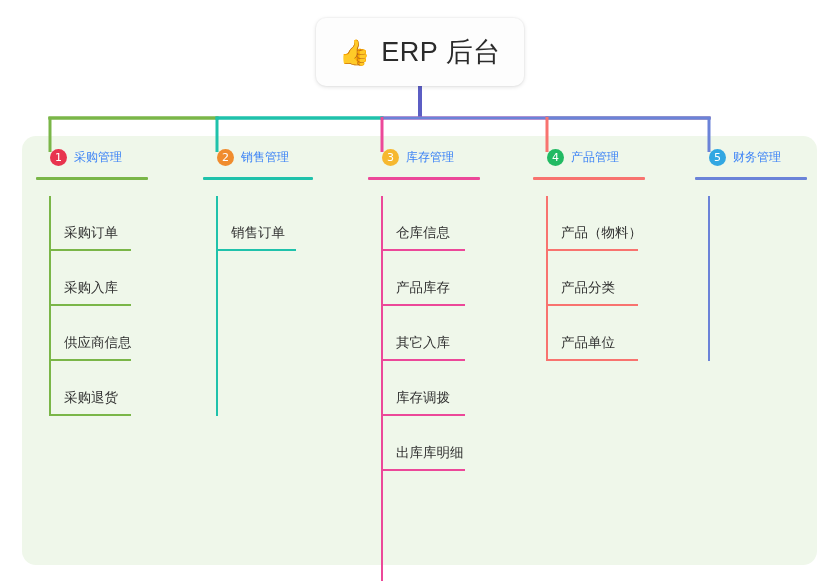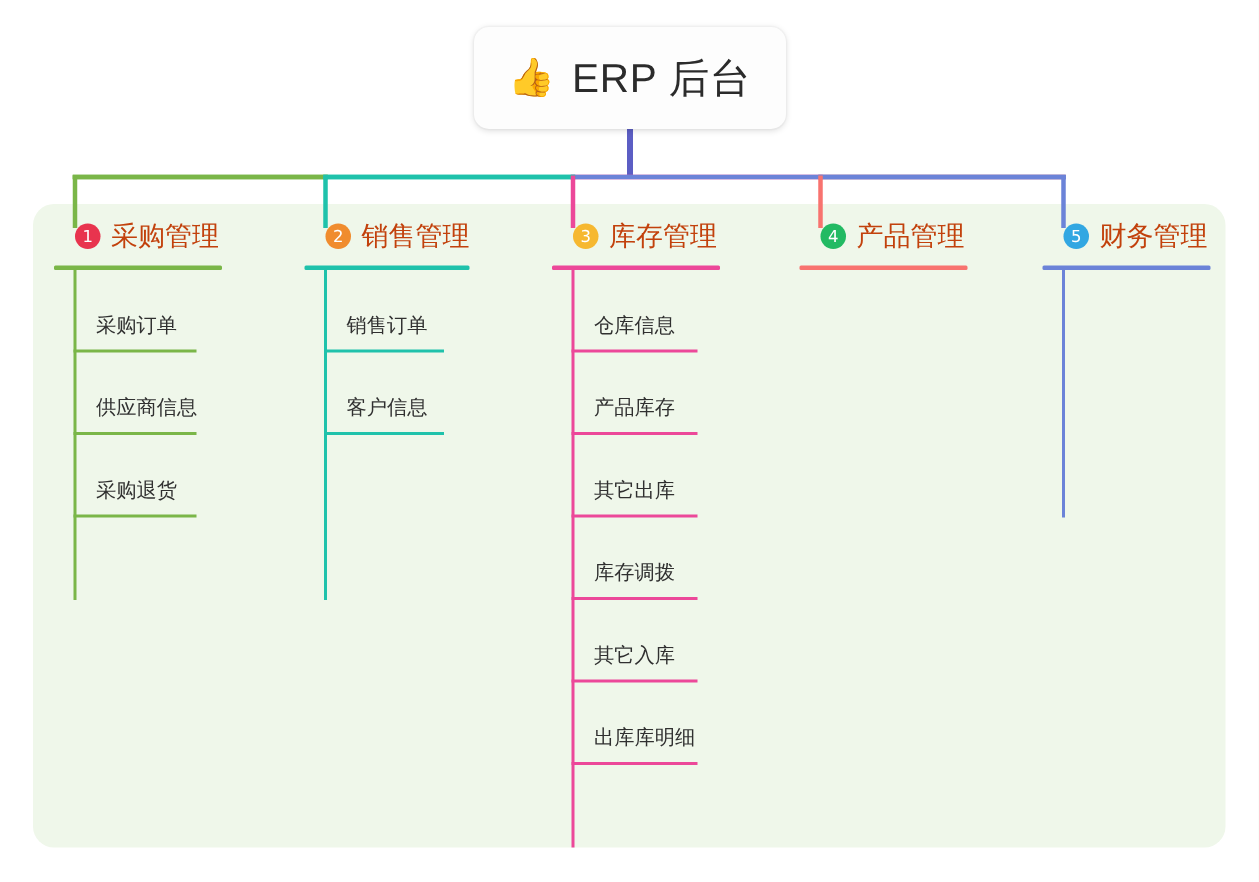--- a/index.html
+++ b/index.html
@@ -93,32 +93,32 @@
     height: 17px;
     border-radius: 50%;
     color: #ffffff;
     font-size: 11px;
     line-height: 17px;
     text-align: center;
     flex: 0 0 auto;
     font-family: "DejaVu Sans", sans-serif;
   }
   .col-title {
-    font-size: 18px;
-    color: #c2410c;
+    font-size: 12px;
+    color: #3b82f6;
   }
   .col-rule {
     height: 3px;
     margin-top: 7px;
     border-radius: 1px;
   }
 
   .leaf-list {
     position: relative;
-    margin-top: 0;
+    margin-top: 16px;
   }
   .spine {
     position: absolute;
     left: 13px;
     top: 0;
     width: 2px;
   }
   .leaf {
     position: relative;
     height: 55px;
@@ -176,20 +176,24 @@
           <span class="col-title">采购管理</span>
         </div>
         <div class="col-rule" style="background: rgb(122, 182, 72); width: 112px;"></div>
         <div class="leaf-list">
           <div class="spine" style="background: rgb(122, 182, 72); height: 220px;"></div>
           <div class="leaf">
             <span class="leaf-label">采购订单</span>
             <div class="leaf-rule" style="background: rgb(122, 182, 72); width: 82px;"></div>
           </div>
           <div class="leaf">
+            <span class="leaf-label">采购入库</span>
+            <div class="leaf-rule" style="background: rgb(122, 182, 72); width: 82px;"></div>
+          </div>
+          <div class="leaf">
             <span class="leaf-label">供应商信息</span>
             <div class="leaf-rule" style="background: rgb(122, 182, 72); width: 82px;"></div>
           </div>
           <div class="leaf">
             <span class="leaf-label">采购退货</span>
             <div class="leaf-rule" style="background: rgb(122, 182, 72); width: 82px;"></div>
           </div>
         </div>
       </div>
       <div class="column" style="left: 203px;">
@@ -197,66 +201,73 @@
           <span class="badge" style="background: rgb(240, 140, 46);">2</span>
           <span class="col-title">销售管理</span>
         </div>
         <div class="col-rule" style="background: rgb(31, 194, 171); width: 110px;"></div>
         <div class="leaf-list">
           <div class="spine" style="background: rgb(31, 194, 171); height: 220px;"></div>
           <div class="leaf">
             <span class="leaf-label">销售订单</span>
             <div class="leaf-rule" style="background: rgb(31, 194, 171); width: 80px;"></div>
           </div>
-          <div class="leaf">
-            <span class="leaf-label">客户信息</span>
-            <div class="leaf-rule" style="background: rgb(31, 194, 171); width: 80px;"></div>
-          </div>
         </div>
       </div>
       <div class="column" style="left: 368px;">
         <div class="col-header">
           <span class="badge" style="background: rgb(246, 184, 48);">3</span>
           <span class="col-title">库存管理</span>
         </div>
         <div class="col-rule" style="background: rgb(236, 72, 153); width: 112px;"></div>
         <div class="leaf-list">
           <div class="spine" style="background: rgb(236, 72, 153); height: 385px;"></div>
           <div class="leaf">
             <span class="leaf-label">仓库信息</span>
             <div class="leaf-rule" style="background: rgb(236, 72, 153); width: 84px;"></div>
           </div>
           <div class="leaf">
             <span class="leaf-label">产品库存</span>
             <div class="leaf-rule" style="background: rgb(236, 72, 153); width: 84px;"></div>
           </div>
           <div class="leaf">
-            <span class="leaf-label">其它出库</span>
+            <span class="leaf-label">其它入库</span>
             <div class="leaf-rule" style="background: rgb(236, 72, 153); width: 84px;"></div>
           </div>
           <div class="leaf">
             <span class="leaf-label">库存调拨</span>
-            <div class="leaf-rule" style="background: rgb(236, 72, 153); width: 84px;"></div>
-          </div>
-          <div class="leaf">
-            <span class="leaf-label">其它入库</span>
             <div class="leaf-rule" style="background: rgb(236, 72, 153); width: 84px;"></div>
           </div>
           <div class="leaf">
             <span class="leaf-label">出库库明细</span>
             <div class="leaf-rule" style="background: rgb(236, 72, 153); width: 84px;"></div>
           </div>
         </div>
       </div>
       <div class="column" style="left: 533px;">
         <div class="col-header">
           <span class="badge" style="background: rgb(34, 186, 99);">4</span>
           <span class="col-title">产品管理</span>
         </div>
         <div class="col-rule" style="background: rgb(248, 115, 111); width: 112px;"></div>
+        <div class="leaf-list">
+          <div class="spine" style="background: rgb(248, 115, 111); height: 165px;"></div>
+          <div class="leaf">
+            <span class="leaf-label">产品（物料）</span>
+            <div class="leaf-rule" style="background: rgb(248, 115, 111); width: 92px;"></div>
+          </div>
+          <div class="leaf">
+            <span class="leaf-label">产品分类</span>
+            <div class="leaf-rule" style="background: rgb(248, 115, 111); width: 92px;"></div>
+          </div>
+          <div class="leaf">
+            <span class="leaf-label">产品单位</span>
+            <div class="leaf-rule" style="background: rgb(248, 115, 111); width: 92px;"></div>
+          </div>
+        </div>
       </div>
       <div class="column" style="left: 695px;">
         <div class="col-header">
           <span class="badge" style="background: rgb(50, 167, 226);">5</span>
           <span class="col-title">财务管理</span>
         </div>
         <div class="col-rule" style="background: rgb(107, 131, 216); width: 112px;"></div>
         <div class="leaf-list">
           <div class="spine" style="background: rgb(107, 131, 216); height: 165px;"></div>
         </div>

